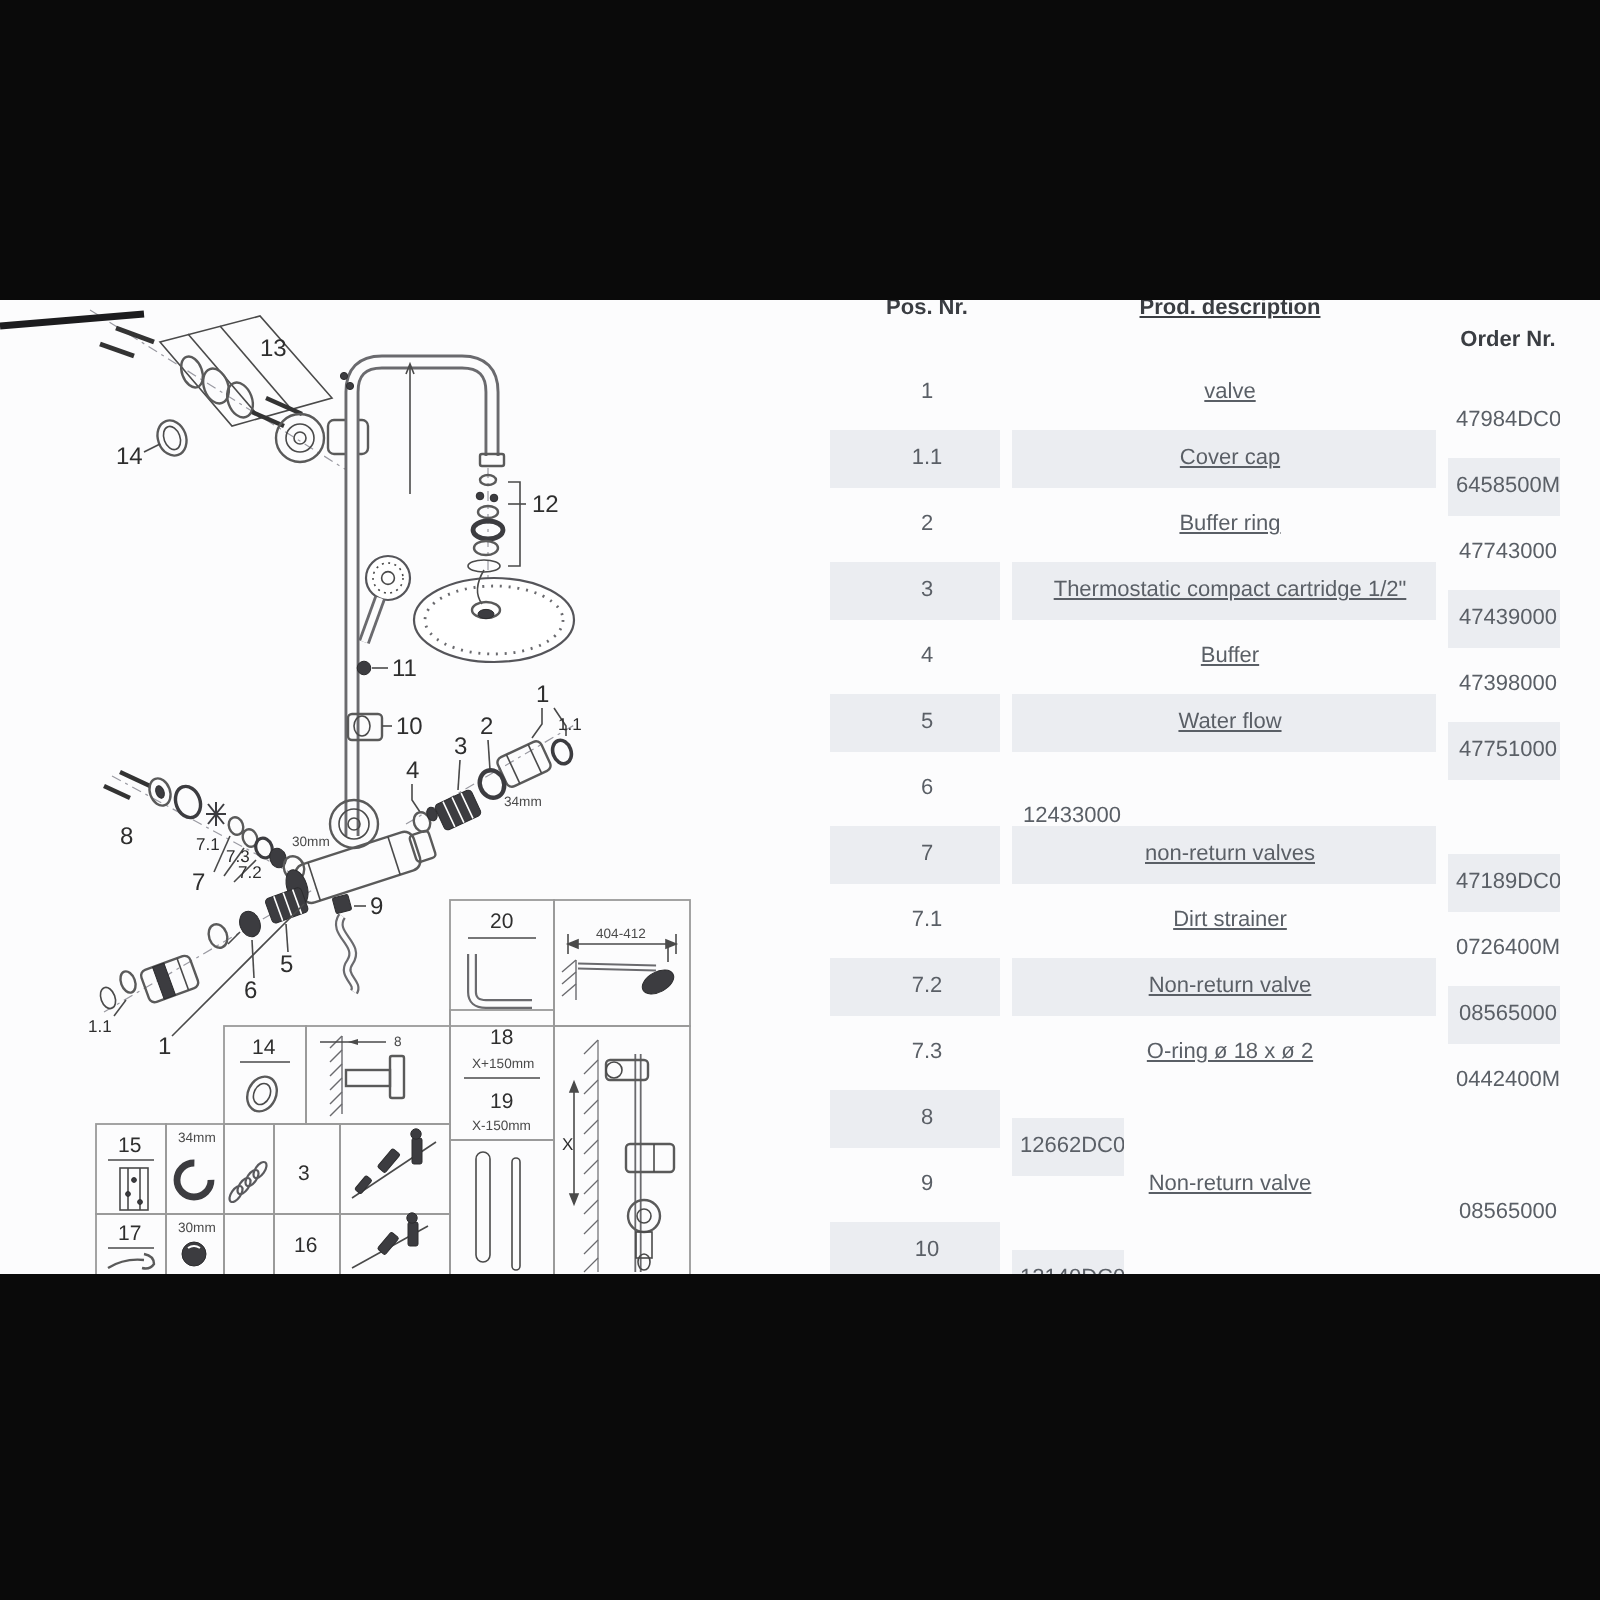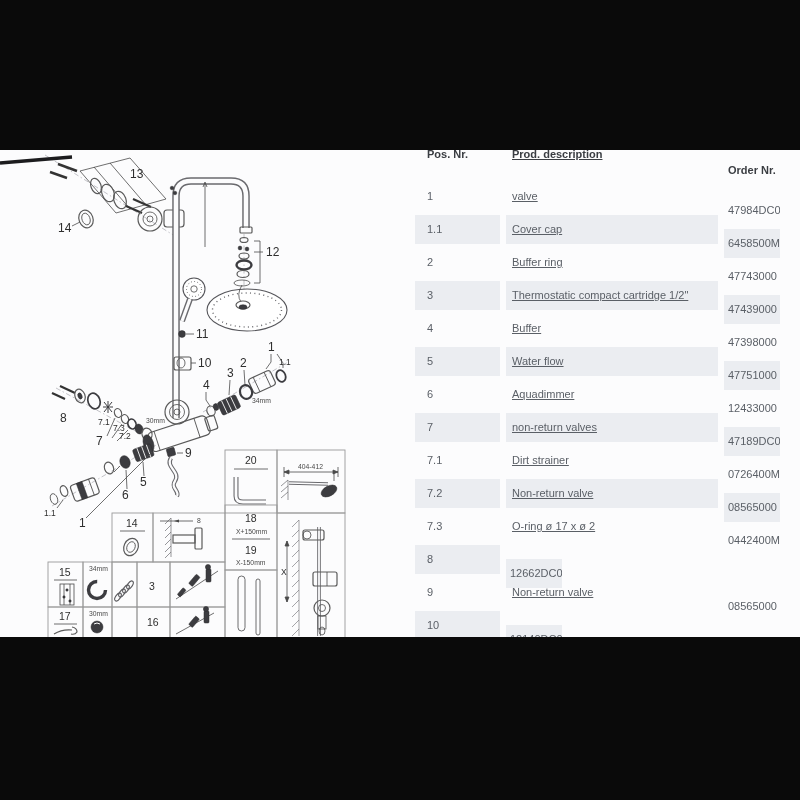--- a/index.html
+++ b/index.html
@@ -15,21 +15,21 @@
   .lbl-tiny{font-size:6.8px;fill:#4a4a4a;}
   .boxlbl{font-size:10.5px;}
   .dbox{fill:none;stroke:#9a9a9a;stroke-width:0.9;}
   .ln{stroke:#4a4a4a;stroke-width:0.8;fill:none;}
   .ln2{stroke:#5a5a5a;stroke-width:1.2;fill:none;}
   .dash{stroke:#9a9aa2;stroke-width:0.6;fill:none;stroke-dasharray:5 2.5 1.5 2.5;}
   .tube-o{stroke:#6a6a6e;fill:none;}
   .tube-i{stroke:#fcfcfd;fill:none;}
   .dark{fill:#3c3c40;stroke:#2c2c2e;stroke-width:.5;}
   
-  #table{position:absolute;left:415px;top:0;width:365px;height:487px;}
+  #table{position:absolute;left:415px;top:0;width:365px;height:487px;text-align:center;}
   .trow{position:absolute;left:0;width:365px;height:33px;display:flex;}
   .cell{height:29px;margin-top:2px;line-height:29px;font-size:11px;color:#5a5f66;
         white-space:nowrap;overflow:hidden;}
   .c-pos{width:85px;padding-left:12px;box-sizing:border-box;}
   .c-desc{width:212px;margin-left:6px;padding-left:6px;box-sizing:border-box;text-decoration:underline;}
   .c-ord{width:56px;margin-left:6px;padding-left:4px;box-sizing:border-box;margin-top:16px;}
   .gray .cell{background:#ebedf1;}
   #thead{position:absolute;left:0;top:-3px;width:365px;display:flex;}
   #thead .hcell{font-size:11px;font-weight:bold;color:#3a3d42;line-height:15px;}
 </style>
@@ -469,21 +469,20 @@
   </div>
 
   <div class="trow gray" style="top: 195px;">
     <div class="cell c-pos">5</div>
     <div class="cell c-desc">Water flow</div>
     <div class="cell c-ord">47751000</div>
   </div>
 
   <div class="trow" style="top: 228px;">
     <div class="cell c-pos">6</div>
-    <div class="cell c-desc">Aquadimmer</div>
     <div class="cell c-ord">12433000</div>
   </div>
 
   <div class="trow gray" style="top: 261px;">
     <div class="cell c-pos">7</div>
     <div class="cell c-desc">non-return valves</div>
     <div class="cell c-ord">47189DC0</div>
   </div>
 
   <div class="trow" style="top: 294px;">
@@ -493,21 +492,21 @@
   </div>
 
   <div class="trow gray" style="top: 327px;">
     <div class="cell c-pos">7.2</div>
     <div class="cell c-desc">Non-return valve</div>
     <div class="cell c-ord">08565000</div>
   </div>
 
   <div class="trow" style="top: 360px;">
     <div class="cell c-pos">7.3</div>
-    <div class="cell c-desc">O-ring ø 17 x ø 2</div>
+    <div class="cell c-desc">O-ring ø 18 x ø 2</div>
     <div class="cell c-ord">0442400M</div>
   </div>
 
   <div class="trow gray" style="top: 393px;">
     <div class="cell c-pos">8</div>
     <div class="cell c-ord">12662DC0</div>
   </div>
 
   <div class="trow" style="top: 426px;">
     <div class="cell c-pos">9</div>

